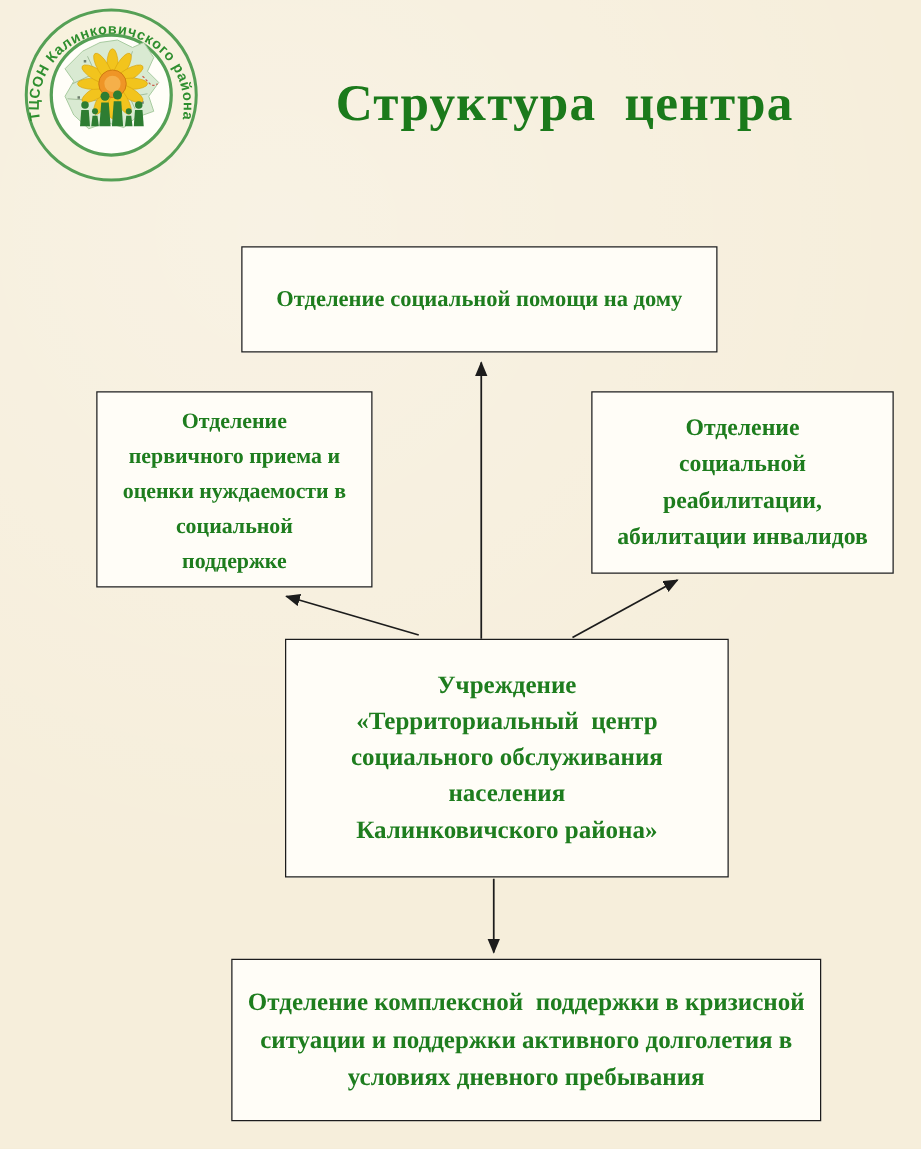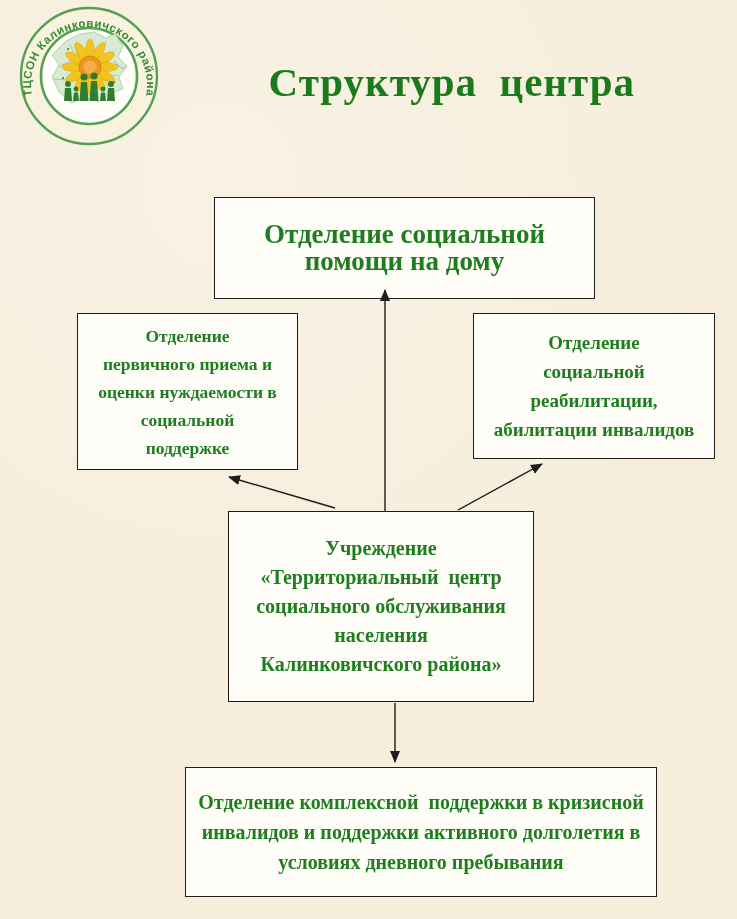--- a/index.html
+++ b/index.html
@@ -28,24 +28,24 @@
   .dbox{
     position:absolute;
     background:#fffdf7;
     border:1.6px solid #1c1c1c;
     display:flex;align-items:center;justify-content:center;
     text-align:center;
     color:#1e7d1e;font-weight:bold;
     white-space:pre-wrap;
     box-sizing:border-box;
   }
-  .box-top   {left:214px;top:197px;width:381px;height:102px;font-size:27px;line-height:27px;}
+  .box-top   {left:193px;top:197px;width:381px;height:85px;font-size:18px;line-height:27px;}
   .box-left  {left:77px; top:313px;width:221px;height:157px;font-size:17.5px;line-height:28px;}
   .box-right {left:473px;top:313px;width:242px;height:146px;font-size:19px;  line-height:29px;}
-  .box-center{left:228px;top:511px;width:306px;height:191px;font-size:20px;  line-height:29px;}
+  .box-center{left:228px;top:511px;width:355px;height:191px;font-size:20px;  line-height:29px;}
   .box-bottom{left:185px;top:767px;width:472px;height:130px;font-size:20px;  line-height:30px;}
   .arrows{
     position:absolute;left:0;top:0;width:737px;height:919px;
     pointer-events:none;
   }
 </style>
 </head>
 <body>
 
 <div class="slide">
@@ -145,21 +145,21 @@
   <div class="dbox box-center">
     <span>Учреждение
 «Территориальный  центр
 социального обслуживания
 населения
 Калинковичского района»</span>
   </div>
 
   <div class="dbox box-bottom">
     <span>Отделение комплексной  поддержки в кризисной
-инвалидов и поддержки активного долголетия в
+ситуации и поддержки активного долголетия в
 условиях дневного пребывания</span>
   </div>
 
   <svg class="arrows" viewBox="0 0 737 919">
     <defs>
       <marker id="ah" markerUnits="userSpaceOnUse" markerWidth="14" markerHeight="12" refX="11" refY="5" orient="auto">
         <path d="M0,0 L12,5 L0,10 Z" fill="#1c1c1c"></path>
       </marker>
     </defs>
     <g stroke="#1c1c1c" stroke-width="1.4" fill="none">

